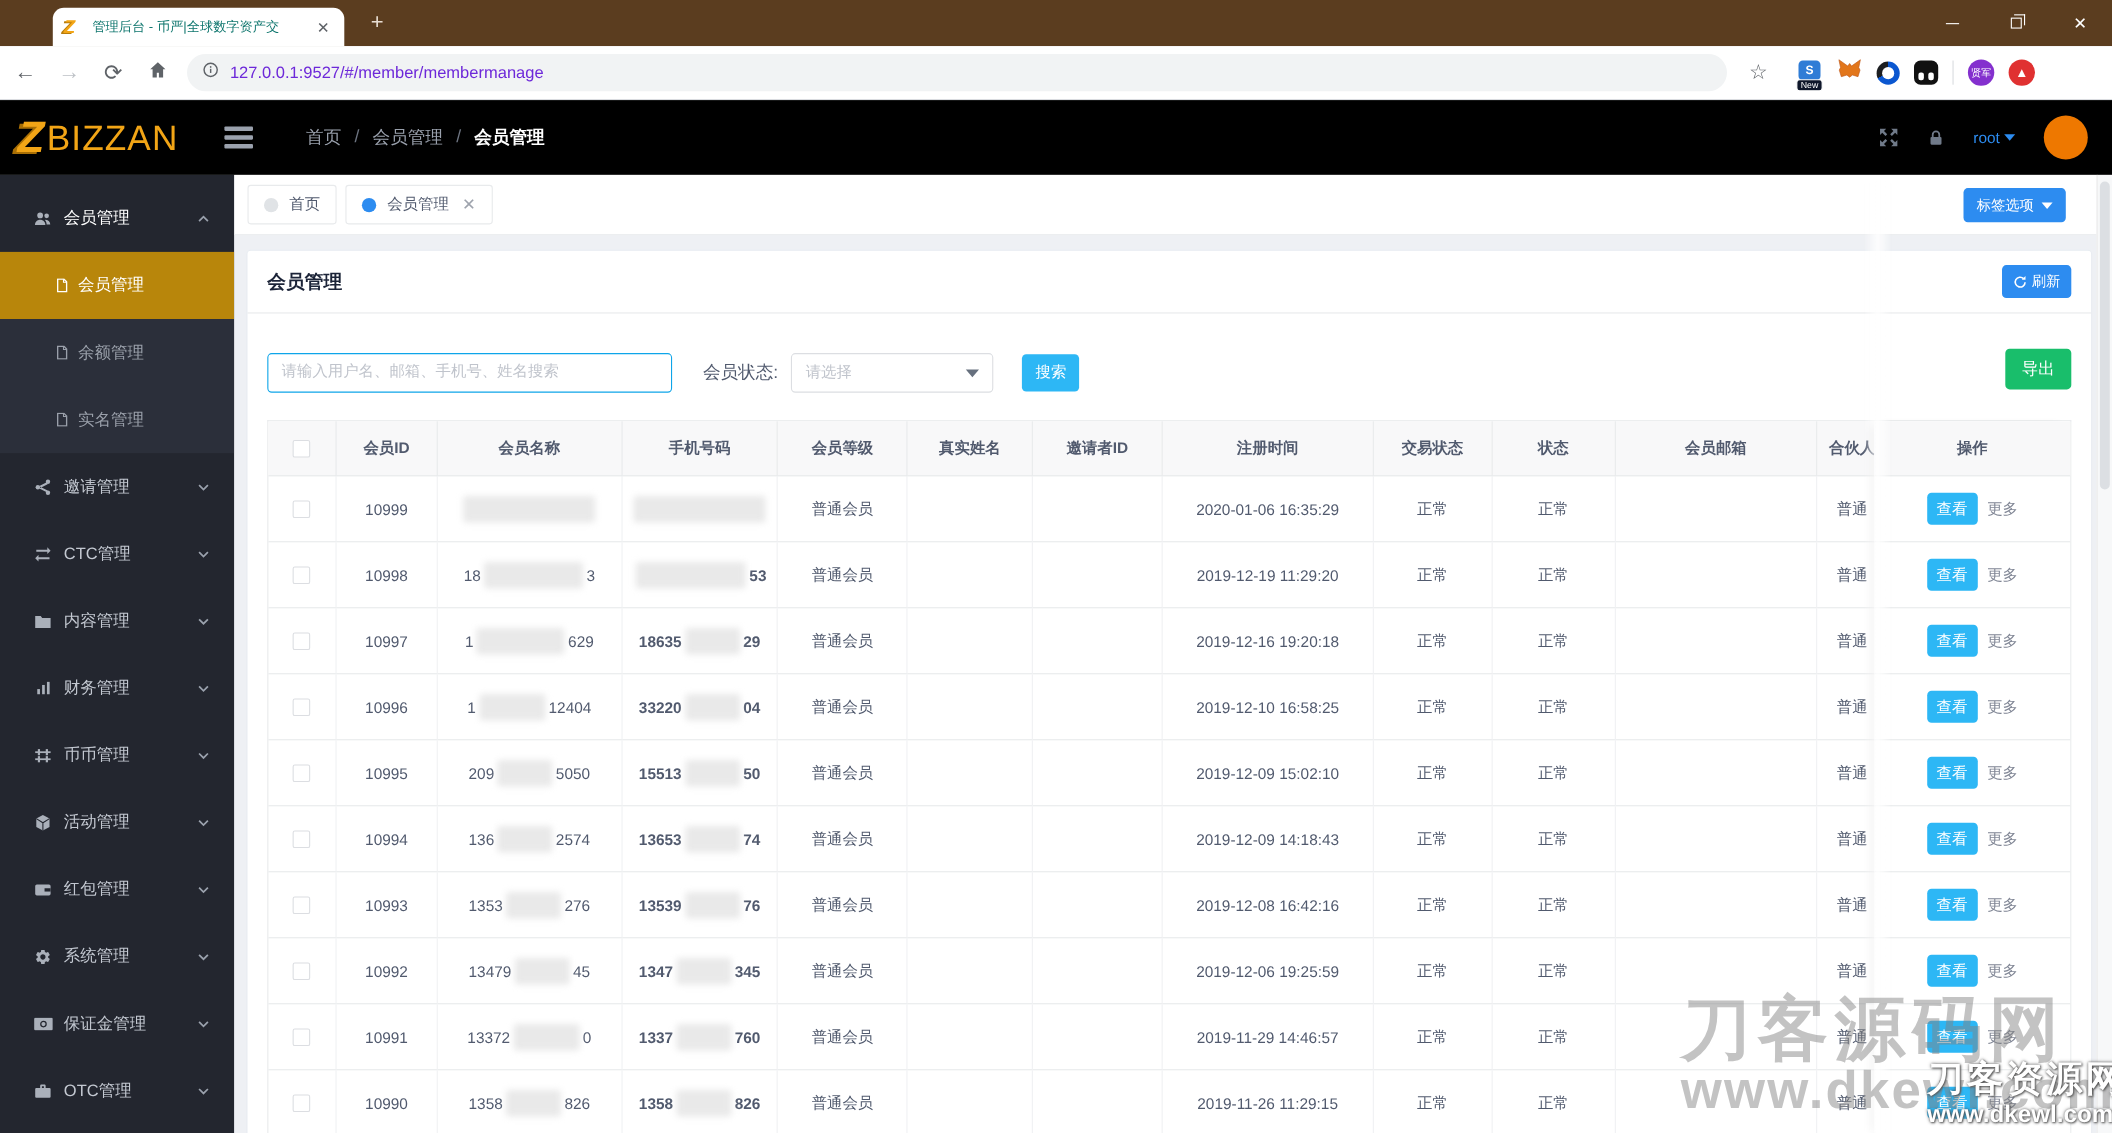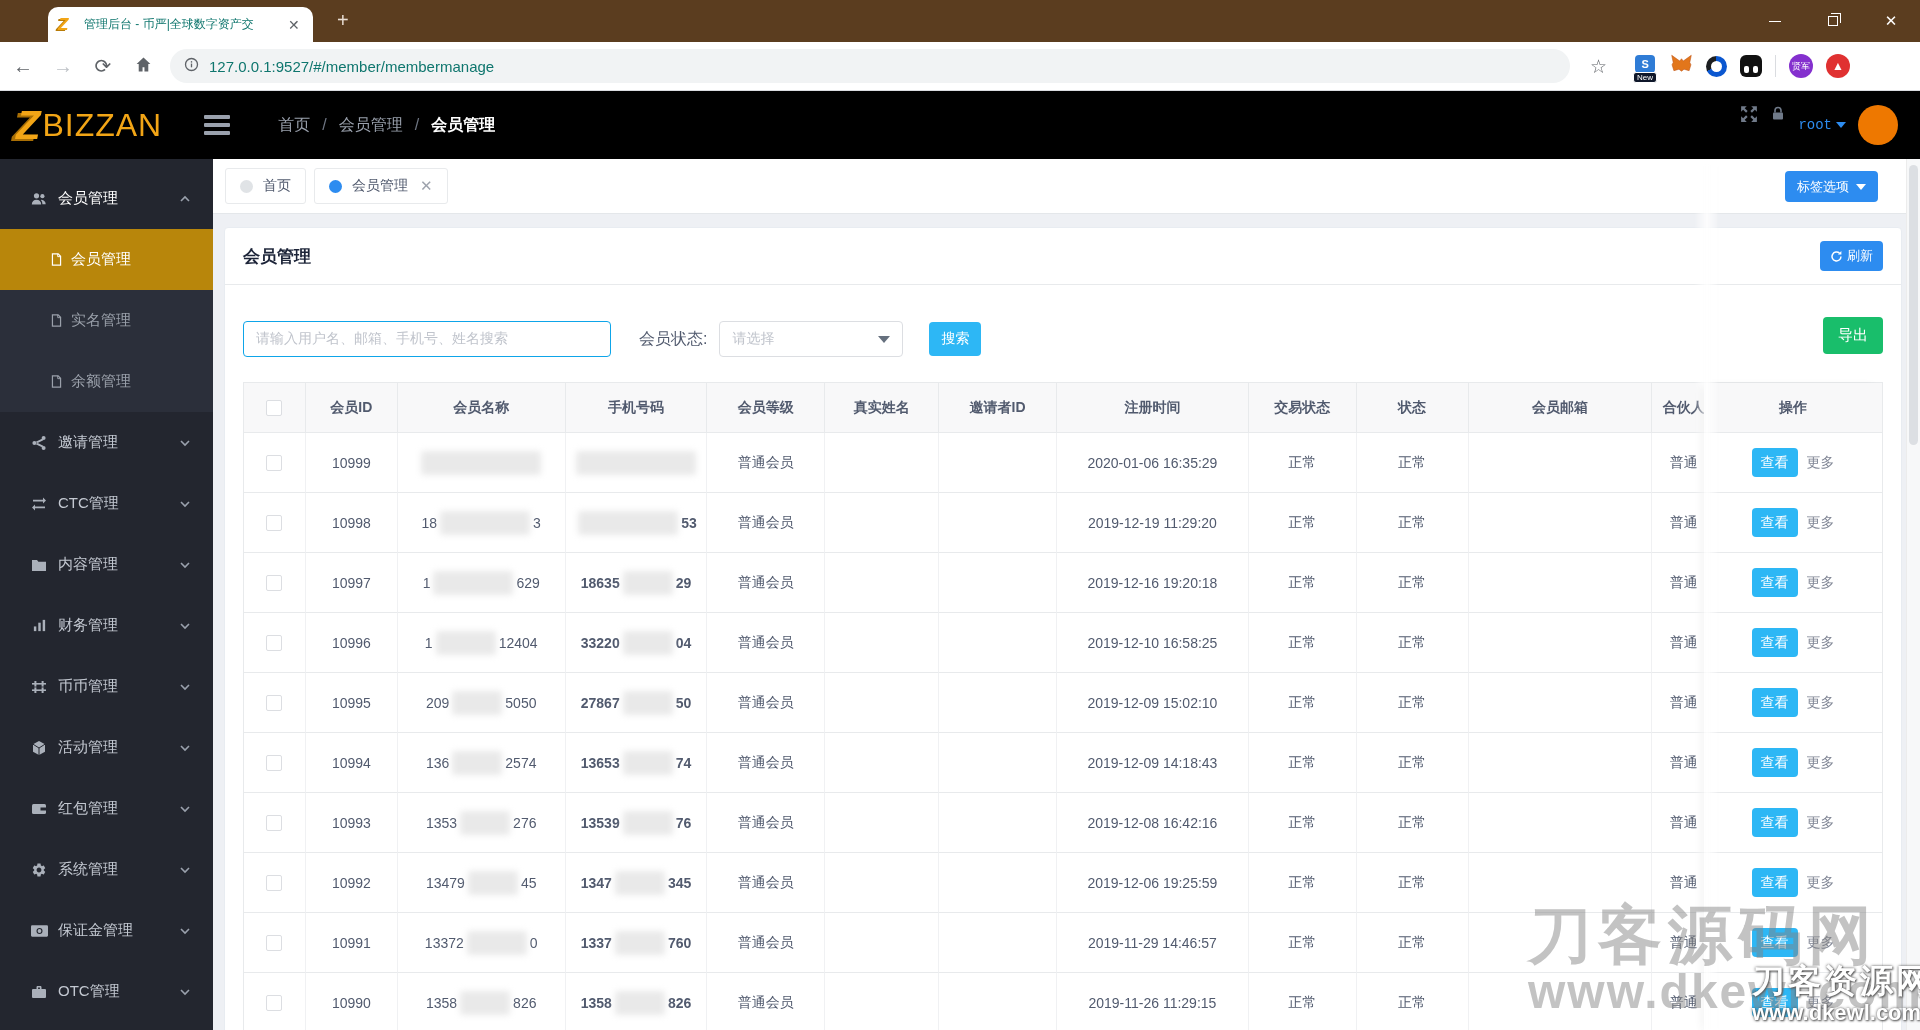--- a/index.html
+++ b/index.html
@@ -20,21 +20,21 @@
   .winctl { position:absolute; right:0; top:0; height:42px; display:flex; }
   .winctl span { width:58px; height:42px; display:flex; align-items:center; justify-content:center; color:#fff; font-size:15px; }
   .glyph-min { display:inline-block; width:12px; border-top:1.6px solid #fff; }
   .glyph-restore { position:relative; display:inline-block; width:10px; height:10px; border:1.5px solid #fff; background:transparent; }
   .glyph-restore::before { content:''; position:absolute; left:2px; top:-4px; width:9px; height:9px; border:1.5px solid #fff; border-left:none; border-bottom:none; }
   .toolbar { position:absolute; left:0; top:42px; width:1920px; height:49px; background:#fff; border-bottom:1px solid #dadce0;
              display:flex; align-items:center; padding:0 10px; gap:14px; }
   .nav-ic { font-size:20px; color:#5f6368; width:26px; text-align:center; }
   .nav-ic.dis { color:#bdc1c6; }
   .omnibox { width:1400px; height:34px; background:#f1f3f4; border-radius:17px; display:flex; align-items:center; padding:0 14px; gap:10px; }
-  .url { font-size:15px; color:#0f766e; }
+  .url { font-size:15px; color:#6d28d9; }
   .star { font-size:19px; color:#5f6368; margin-left:6px; }
   .extrow { display:flex; align-items:center; gap:13px; margin-left:14px; }
   .ext-new { position:relative; width:22px; height:22px; }
   .ext-new .sq { width:20px; height:18px; background:#2f7cd6; border-radius:4px; display:flex; align-items:center; justify-content:center; color:#fff; font-size:11px; font-weight:bold; }
   .ext-new .badge { position:absolute; left:-2px; bottom:-6px; background:#0f172a; color:#fff; font-size:8px; padding:0 3px; border-radius:3px; border:1px solid #fff; }
   .ext-ring { width:21px; height:21px; border-radius:50%; background:conic-gradient(#0b57d0 0 68%, #1c1e21 68% 100%); position:relative; }
   .ext-ring::after { content:''; position:absolute; inset:5px; background:#fff; border-radius:50%; }
   .ext-dots { width:22px; height:22px; background:#111; border-radius:6px; position:relative; }
   .ext-dots::after { content:''; position:absolute; left:4px; bottom:4px; width:5px; height:7px; background:#fff; border-radius:2px; box-shadow:9px 0 0 #fff; }
   .ext-divider { width:1px; height:22px; background:#dadce0; }
@@ -43,21 +43,21 @@
   
   .appheader { position:absolute; left:0; top:91px; width:1920px; height:68px; background:#000; display:flex; align-items:center; }
   .logo { margin-left:16px; display:flex; align-items:center; }
   .logo-z { color:#f2a516; font-weight:bold; font-style:italic; font-size:40px; line-height:40px; text-shadow:-4px 2px 0 #a96f05; margin-right:2px; }
   .logo-text { color:#f2a516; font-size:32px; letter-spacing:1px; font-weight:500; }
   .burger { margin-left:42px; display:inline-flex; flex-direction:column; gap:4px; cursor:pointer; }
   .burger i { width:26px; height:4px; background:#9aa1ad; border-radius:1px; }
   .breadcrumb { margin-left:48px; font-size:16px; color:#9aa1ad; display:flex; gap:12px; align-items:center; }
   .breadcrumb .sep { color:#6e7582; }
   .breadcrumb .last { color:#fff; font-weight:bold; }
-  .hdr-right { margin-left:auto; display:flex; gap:12px; margin-right:22px;font-family:Liberation Mono, monospace; }
+  .hdr-right { margin-left:auto; display:flex; align-items:center; gap:26px; margin-right:22px; }
   .hdr-ic { display:inline-flex; }
   .rootlink { color:#2d8cf0; font-size:14px; display:flex; align-items:center; gap:4px; cursor:pointer; }
   .caret-dn { display:inline-block; width:0; height:0; border-left:5px solid transparent; border-right:5px solid transparent; border-top:6px solid #2d8cf0; }
   .avatar { width:40px; height:40px; border-radius:50%; background:#ee7800; }
   
   .sidebar { position:absolute; left:0; top:159px; width:213px; height:871px; background:#23262f; padding-top:9px; overflow:hidden; }
   .sgroup { height:61px; display:flex; align-items:center; padding-left:30px; color:#c3c8d1; font-size:15px; gap:10px; cursor:pointer; }
   .sgroup.open { color:#fff; }
   .sgroup .chev { margin-left:auto; margin-right:22px; color:#9aa1ad; display:inline-flex; }
   .sgroup .sic { display:inline-flex; width:18px; justify-content:center; color:#aab0ba; }
@@ -249,30 +249,30 @@
           </span>
           <span>会员管理</span>
         </div>
         <div class="sitem">
           <span class="sic">
             <svg viewBox="0 0 16 16" width="13" height="13">
               <path d="M3 1h7l3 3v11H3z" fill="none" stroke="currentColor" stroke-width="1.5"></path>
               <path d="M9.5 1v3.5H13" fill="none" stroke="currentColor" stroke-width="1.2"></path>
             </svg>
           </span>
-          <span>实名管理</span>
+          <span>余额管理</span>
         </div>
         <div class="sitem">
           <span class="sic">
             <svg viewBox="0 0 16 16" width="13" height="13">
               <path d="M3 1h7l3 3v11H3z" fill="none" stroke="currentColor" stroke-width="1.5"></path>
               <path d="M9.5 1v3.5H13" fill="none" stroke="currentColor" stroke-width="1.2"></path>
             </svg>
           </span>
-          <span>余额管理</span>
+          <span>实名管理</span>
         </div>
       </div>
       <div class="sgroup">
         <span class="sic">
           <svg viewBox="0 0 16 16" width="16" height="16" fill="currentColor">
             <circle cx="12.6" cy="3" r="2"></circle>
             <circle cx="3.4" cy="8" r="2"></circle>
             <circle cx="12.6" cy="13" r="2"></circle>
             <path d="M4.3 7.1l7.2-3.6.8 1.7-7.2 3.6zM4.3 8.9l7.2 3.6.8-1.7-7.2-3.6z"></path>
           </svg>
@@ -574,21 +574,21 @@
               <div class="tcell c0">
                 <span class="checkbox"></span>
               </div>
               <div class="tcell c1">10995</div>
               <div class="tcell c2">
                 <span>209</span>
                 <span class="cz" style="width:50px"></span>
                 <span>5050</span>
               </div>
               <div class="tcell c3">
-                <span>27867</span>
+                <span>15513</span>
                 <span class="cz" style="width:50px"></span>
                 <span>50</span>
               </div>
               <div class="tcell c4">普通会员</div>
               <div class="tcell c5"></div>
               <div class="tcell c6"></div>
               <div class="tcell c7">2019-12-09 15:02:10</div>
               <div class="tcell c8">正常</div>
               <div class="tcell c9">正常</div>
               <div class="tcell c10"></div>

